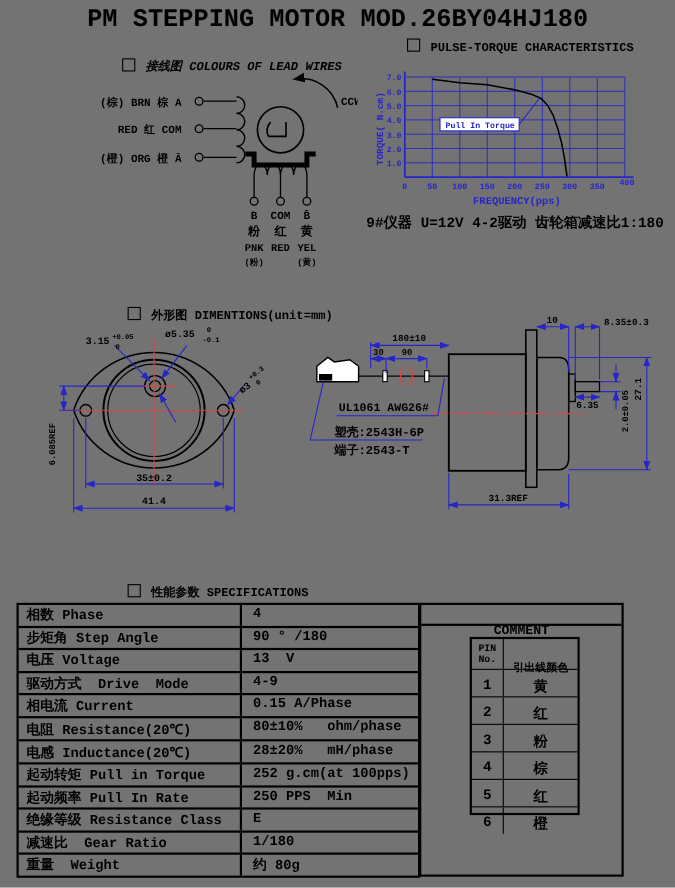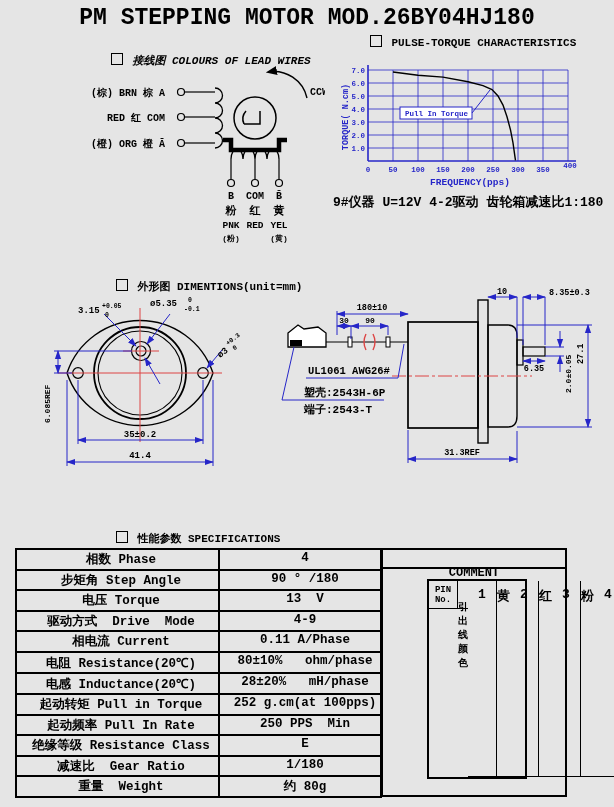--- a/index.html
+++ b/index.html
@@ -1,39 +1,39 @@
 <!DOCTYPE html>
 <html><head>
 <meta charset="utf-8">
 <style>
   html,body{margin:0;padding:0;background:#fff;}
-  #page{position:relative;width:614px;height:807px;background:#e5e5e5;overflow:hidden;
+  #page{position:relative;width:614px;height:807px;background:#737373;overflow:hidden;
         font-family:"Liberation Mono","DejaVu Sans Mono",monospace;color:#000;}
   .abs{position:absolute;}
   #title{left:0;top:5px;width:614px;text-align:center;font-size:23px;font-weight:bold;letter-spacing:0px;}
   .sechdr{font-size:11px;font-weight:bold;white-space:pre;}
   .cb{display:inline-block;width:10px;height:10px;border:1.5px solid #000;margin-right:9px;vertical-align:-1px;}
   svg text{font-family:"Liberation Mono","DejaVu Sans Mono",monospace;}
   .dt{font-weight:bold;fill:#000;}
   .bluet{font-weight:bold;fill:#2626c8;}
   .caption{font-size:13px;font-weight:bold;white-space:pre;text-align:center;}
   
   #spec{left:15px;top:548px;width:367px;height:250px;border:2px solid #000;box-sizing:border-box;
         display:flex;flex-direction:column;}
-  .srow{flex:1;display:flex;border-bottom:2px solid #000;box-sizing:border-box;text-align:center;}
+  .srow{flex:1;display:flex;border-bottom:2px solid #000;box-sizing:border-box;}
   .srow:last-child{border-bottom:none;}
   .scell{font-size:12.5px;font-weight:bold;padding:1px 0 0 7px;white-space:pre;overflow:hidden;}
   .p{width:203px;border-right:2px solid #000;box-sizing:border-box;}
   .v{flex:1;padding-left:10px;}
   
   #comment{left:381px;top:548px;width:186px;height:249px;border:2px solid #000;box-sizing:border-box;}
   #comment-hdr{position:absolute;left:0;top:0;width:100%;height:19px;border-bottom:2px solid #000;
         box-sizing:border-box;text-align:center;font-size:12px;font-weight:bold;padding-top:16px;}
-  #pintable{position:absolute;left:44px;top:29px;width:100px;height:200px;border:2px solid #000;
-        box-sizing:border-box;display:flex;}
+  #pintable{position:absolute;left:44px;top:29px;width:100px;height:162px;border:2px solid #000;
+        box-sizing:border-box;display:flex;flex-direction:column;}
   .phead{height:28px;display:flex;border-bottom:1.5px solid #000;box-sizing:border-box;}
   .prow{flex:1;display:flex;border-bottom:1.5px solid #000;box-sizing:border-box;}
   .prow:last-child{border-bottom:none;}
   .pc1{width:29px;border-right:1.5px solid #000;box-sizing:border-box;text-align:center;}
   .pc2{flex:1;text-align:center;}
   .pinhdr1{font-size:9px;font-weight:bold;line-height:10px;padding-top:4px;}
   .pinhdr2{font-size:10px;font-weight:bold;padding-top:19px;}
   .pinno{font-size:13px;font-weight:bold;padding-top:6px;}
   .pincolor{font-size:13px;font-weight:bold;padding-top:6px;}
 </style>
@@ -259,30 +259,30 @@
   <div class="abs" id="spec">
     <div class="srow">
         <div class="scell p">相数 Phase</div>
         <div class="scell v">4</div>
       </div>
     <div class="srow">
         <div class="scell p">步矩角 Step Angle</div>
         <div class="scell v">90 ° /180</div>
       </div>
     <div class="srow">
-        <div class="scell p">电压 Torque</div>
+        <div class="scell p">电压 Voltage</div>
         <div class="scell v">13  V</div>
       </div>
     <div class="srow">
         <div class="scell p">驱动方式  Drive  Mode</div>
         <div class="scell v">4-9</div>
       </div>
     <div class="srow">
         <div class="scell p">相电流 Current</div>
-        <div class="scell v">0.11 A/Phase</div>
+        <div class="scell v">0.15 A/Phase</div>
       </div>
     <div class="srow">
         <div class="scell p">电阻 Resistance(20℃)</div>
         <div class="scell v">80±10%   ohm/phase</div>
       </div>
     <div class="srow">
         <div class="scell p">电感 Inductance(20℃)</div>
         <div class="scell v">28±20%   mH/phase</div>
       </div>
     <div class="srow">

